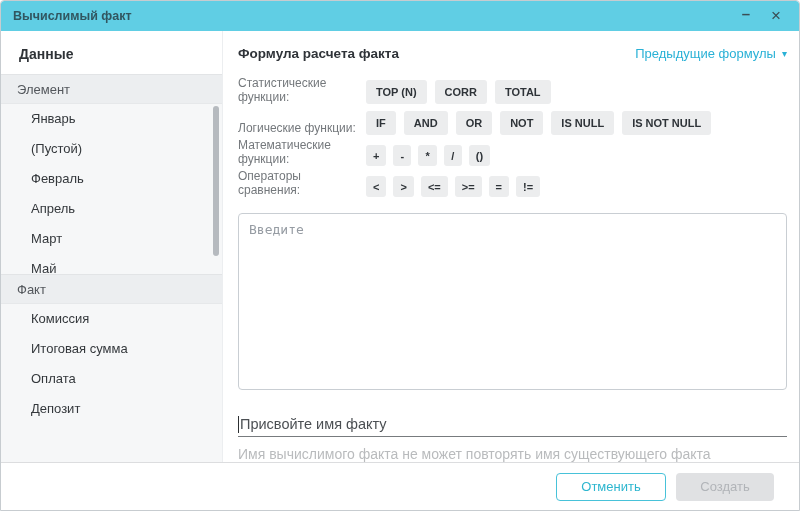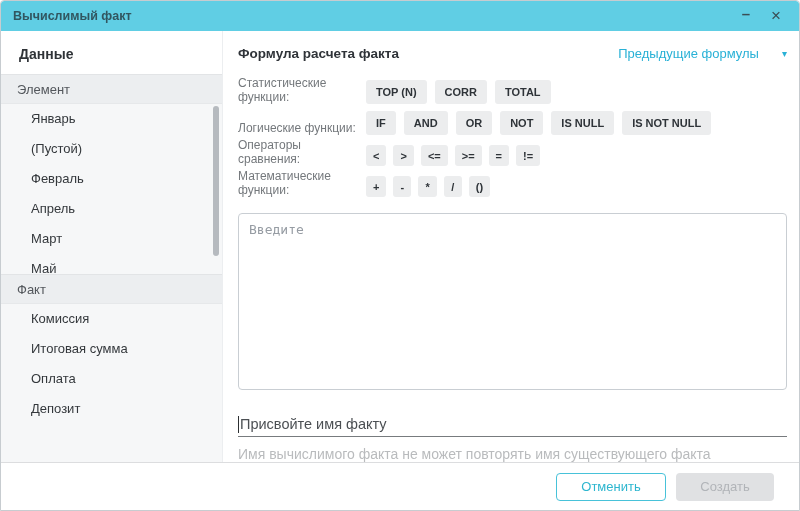--- a/index.html
+++ b/index.html
@@ -89,21 +89,21 @@
   }
   .main-header {
     display: flex; align-items: center; justify-content: space-between;
     margin-bottom: 19px;
   }
   .main-title { font-size: 13.5px; font-weight: 700; color: #2f3338; }
   .prev-link {
     font-size: 13px; color: #29b1d6;
     background: none; border: none; cursor: pointer;
     font-family: "Liberation Sans", sans-serif;
-    display: flex; align-items: center; gap: 23px;
+    display: flex; align-items: center; gap: 6px;
   }
   .prev-link .arrow { font-size: 10px; }
 
   .func-row { display: flex; align-items: flex-end; height: 24px; margin-bottom: 7px; }
   .func-label { width: 128px; flex: 0 0 128px; font-size: 12px; color: #74787c; }
   .btn-group { display: flex; align-items: center; gap: 8px; }
   .fbtn {
     height: 24px; padding: 0 10px;
     background: #ecedee; border: none; border-radius: 3px;
     font-family: "Liberation Sans", sans-serif;
@@ -227,42 +227,42 @@
           <button class="fbtn">IF</button>
           <button class="fbtn">AND</button>
           <button class="fbtn">OR</button>
           <button class="fbtn">NOT</button>
           <button class="fbtn">IS NULL</button>
           <button class="fbtn">IS NOT NULL</button>
         </div>
       </div>
 
       <div class="func-row">
+        <span class="func-label">Математические функции:</span>
+        <div class="btn-group" style="gap:7px">
+          <button class="fbtn small">+</button>
+          <button class="fbtn small">-</button>
+          <button class="fbtn small">*</button>
+          <button class="fbtn small">/</button>
+          <button class="fbtn small">()</button>
+        </div>
+      </div>
+
+      <div class="func-row">
         <span class="func-label">Операторы сравнения:</span>
         <div class="btn-group" style="gap:7px">
           <button class="fbtn small">&lt;</button>
           <button class="fbtn small">&gt;</button>
           <button class="fbtn small">&lt;=</button>
           <button class="fbtn small">&gt;=</button>
           <button class="fbtn small">=</button>
           <button class="fbtn small">!=</button>
         </div>
       </div>
 
-      <div class="func-row">
-        <span class="func-label">Математические функции:</span>
-        <div class="btn-group" style="gap:7px">
-          <button class="fbtn small">+</button>
-          <button class="fbtn small">-</button>
-          <button class="fbtn small">*</button>
-          <button class="fbtn small">/</button>
-          <button class="fbtn small">()</button>
-        </div>
-      </div>
-
       <textarea class="formula-area" placeholder="Введите" style=""></textarea>
 
       <div class="name-field">
         <span class="caret"></span>
         <span class="name-placeholder">Присвойте имя факту</span>
       </div>
 
       <div class="name-hint">Имя вычислимого факта не может повторять имя существующего факта</div>
 
     </main>

